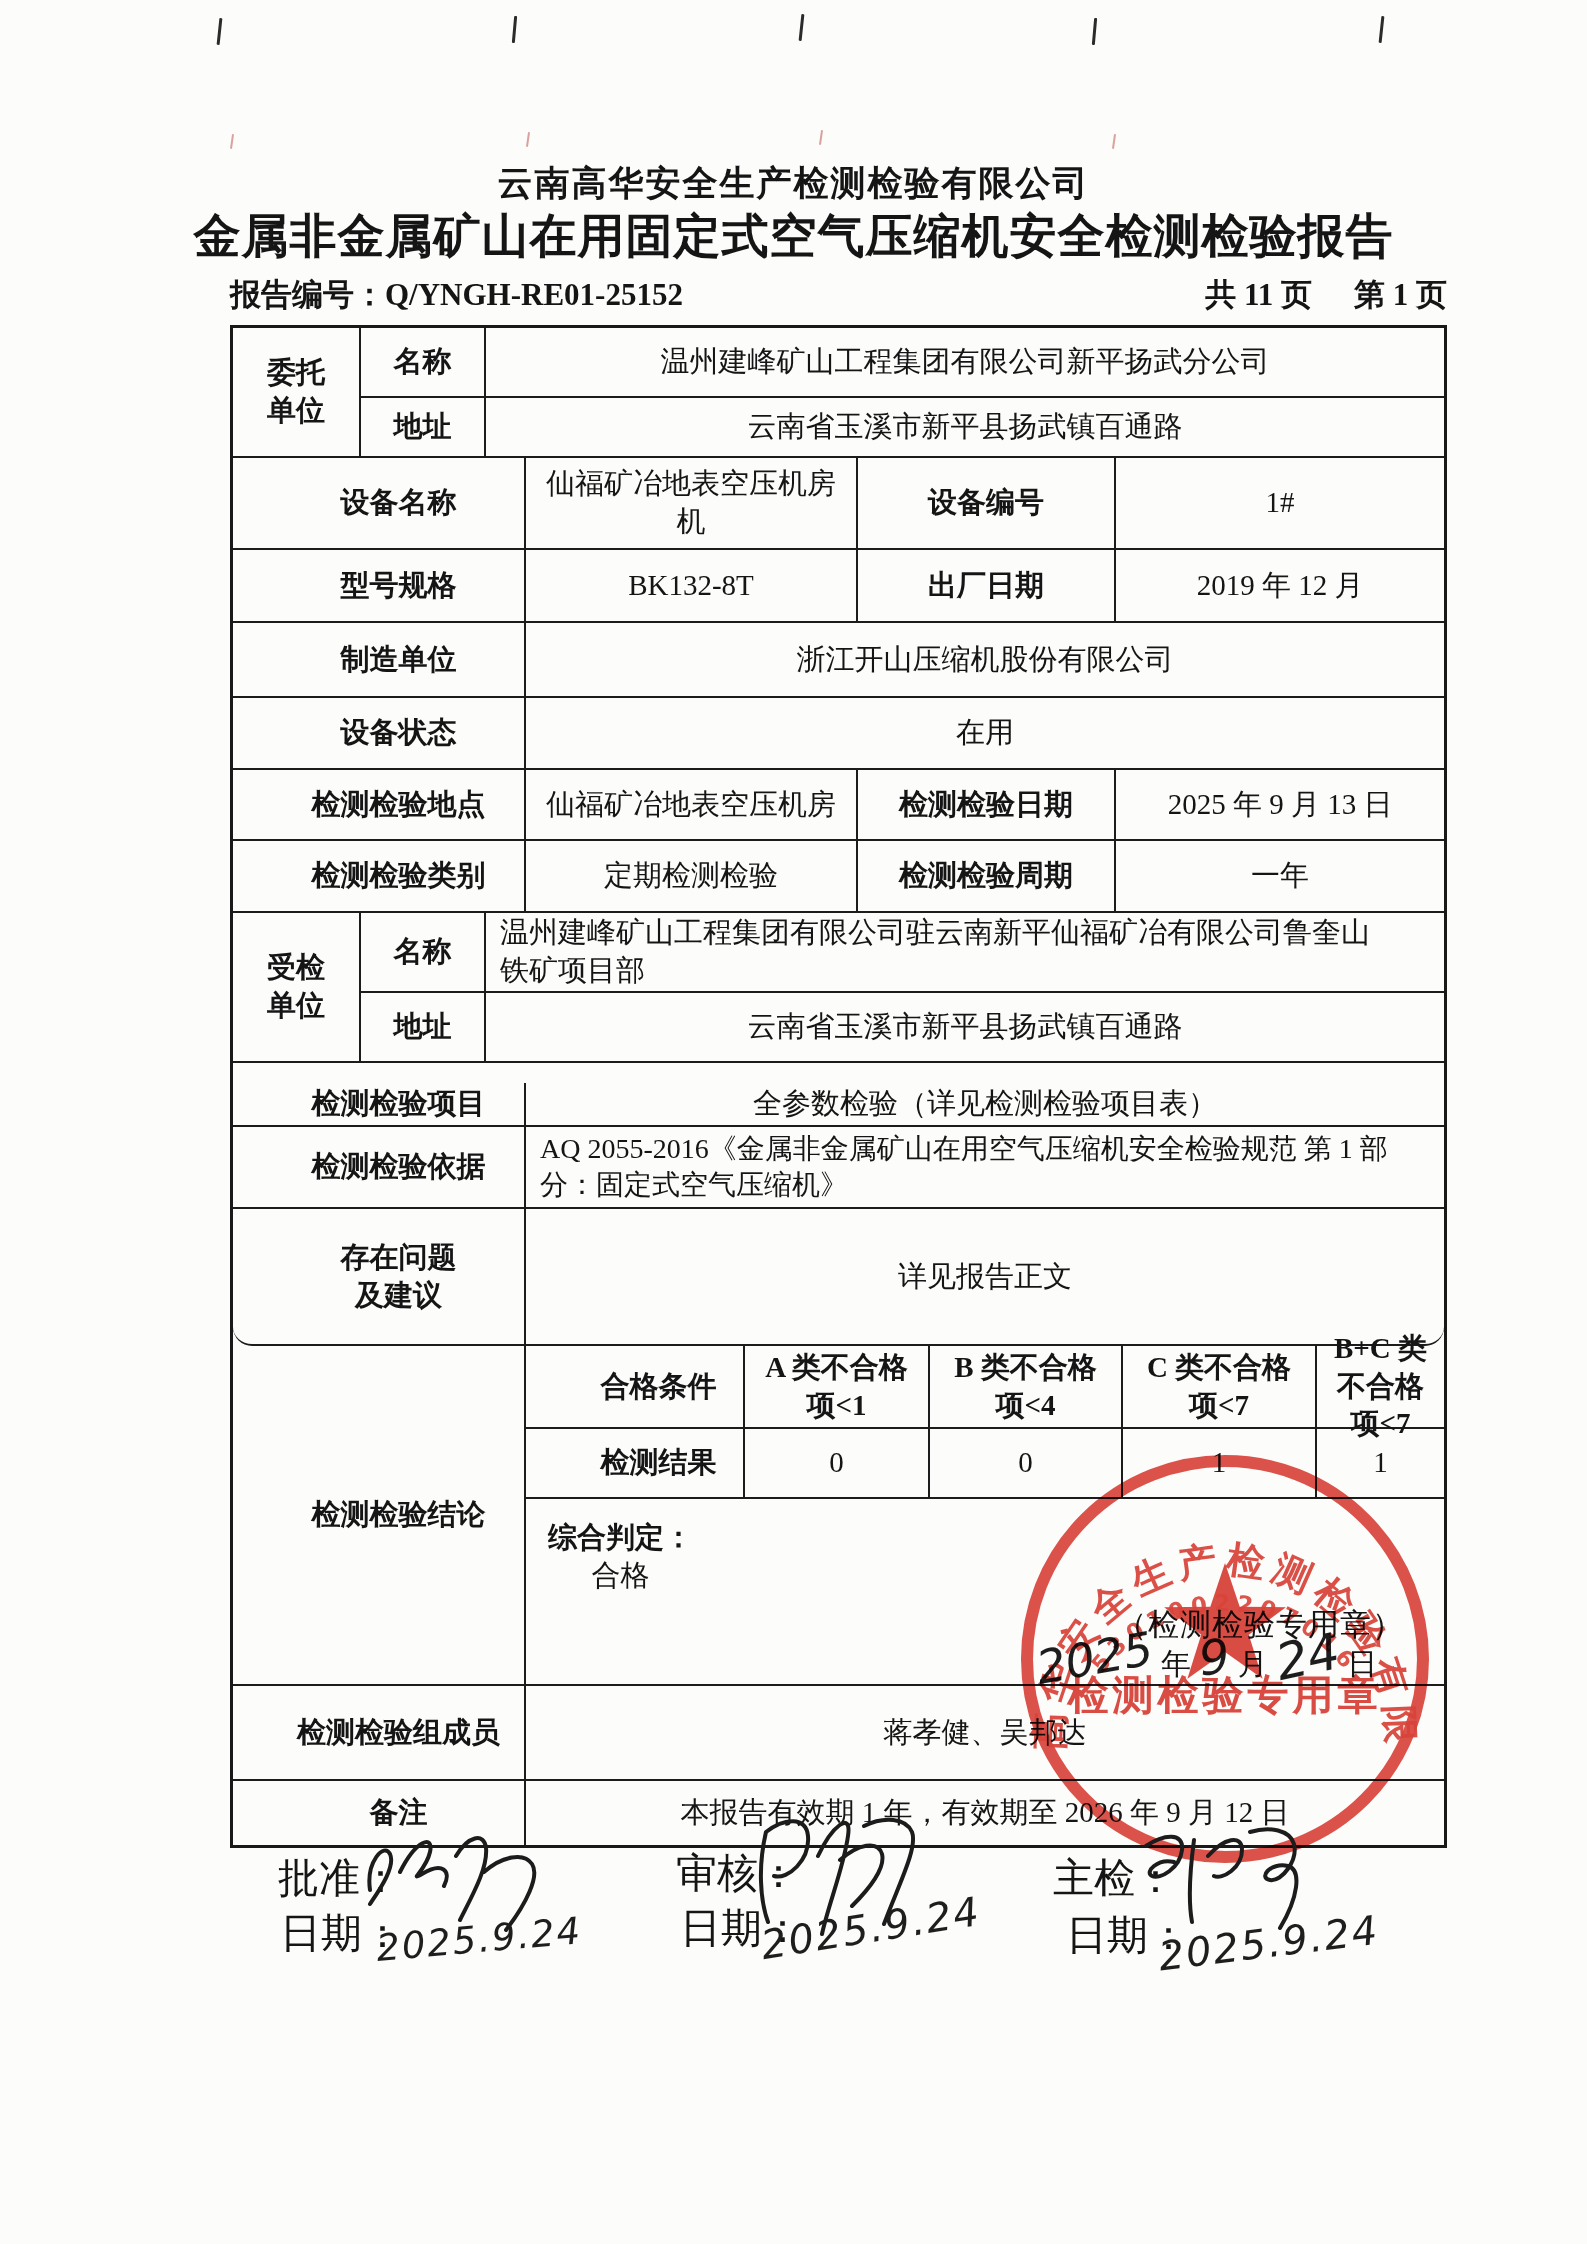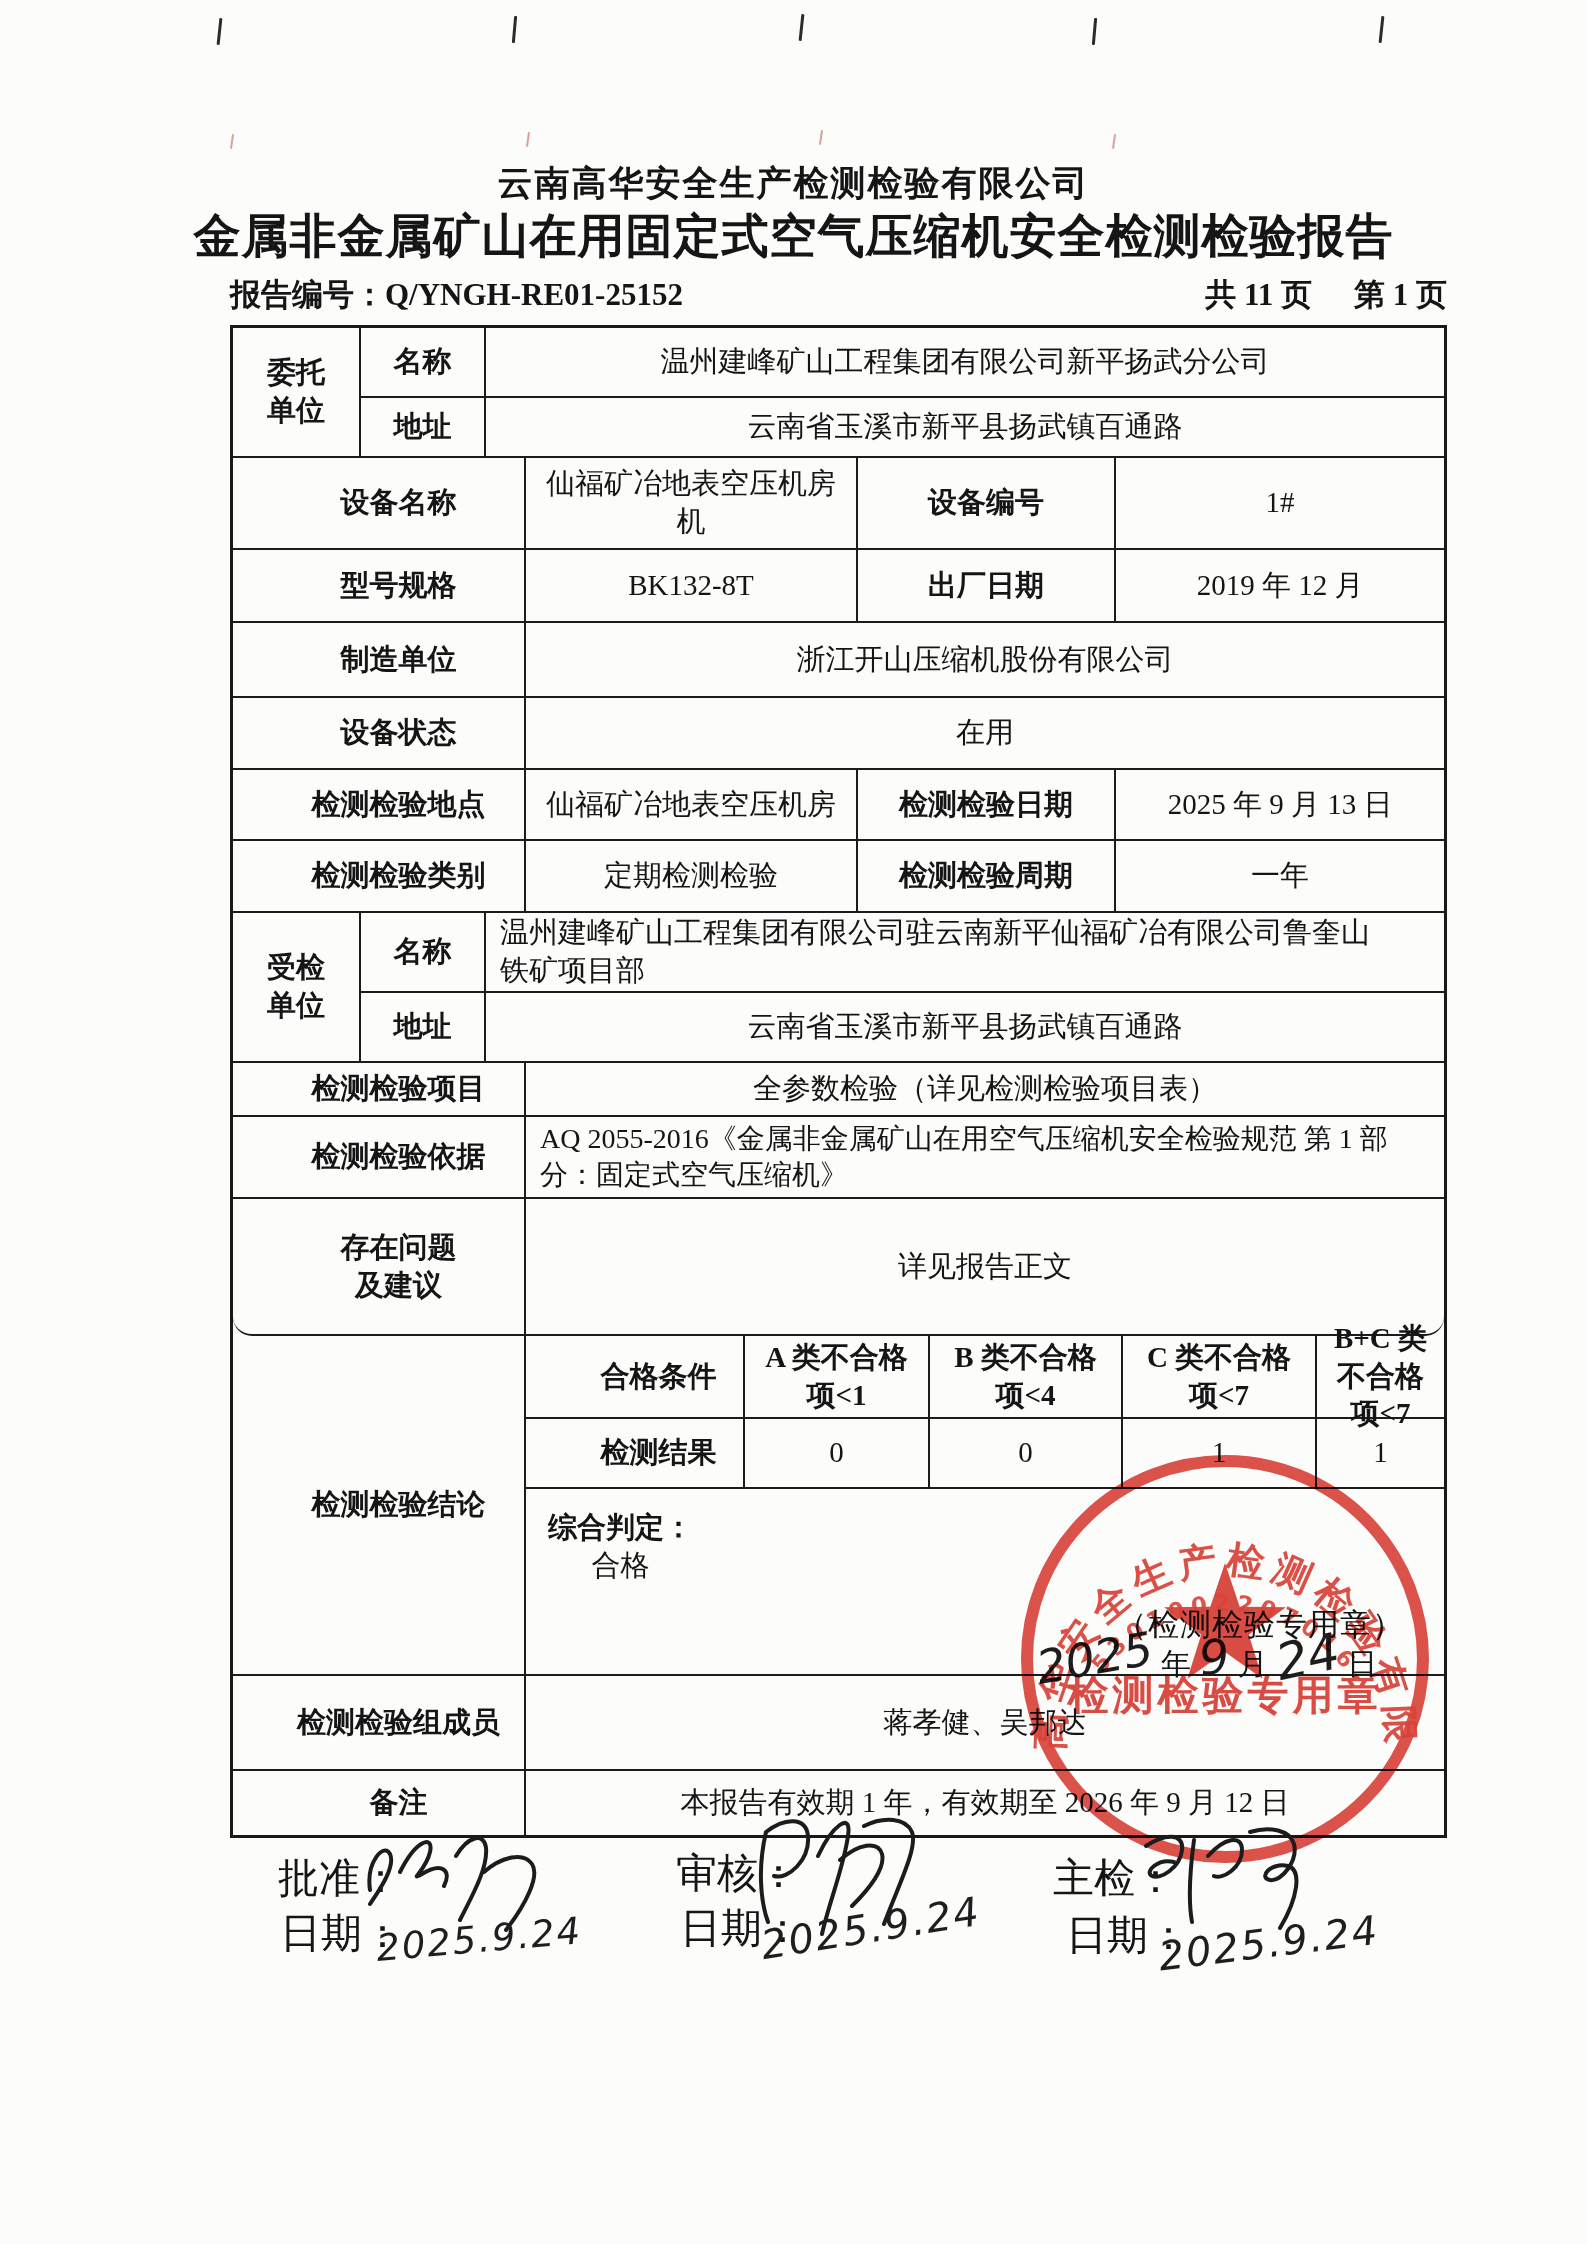--- a/index.html
+++ b/index.html
@@ -205,21 +205,21 @@
           <div class="c wB lbl" style="height:68px;">
               <span>地址</span>
             </div>
           <div class="c last fill" style="height:68px;">
               <span>云南省玉溪市新平县扬武镇百通路</span>
             </div>
         </div>
       </div>
     </div>
 
-    <div class="row" style="height:54px;">
+    <div class="row" style="height:64px;align-items:flex-end;">
       <div class="c wL lbl">
           <span>检测检验项目</span>
         </div>
       <div class="c last fill">
           <span>全参数检验（详见检测检验项目表）</span>
         </div>
     </div>
 
     <div class="row" style="height:82px;">
       <div class="c wL lbl">

